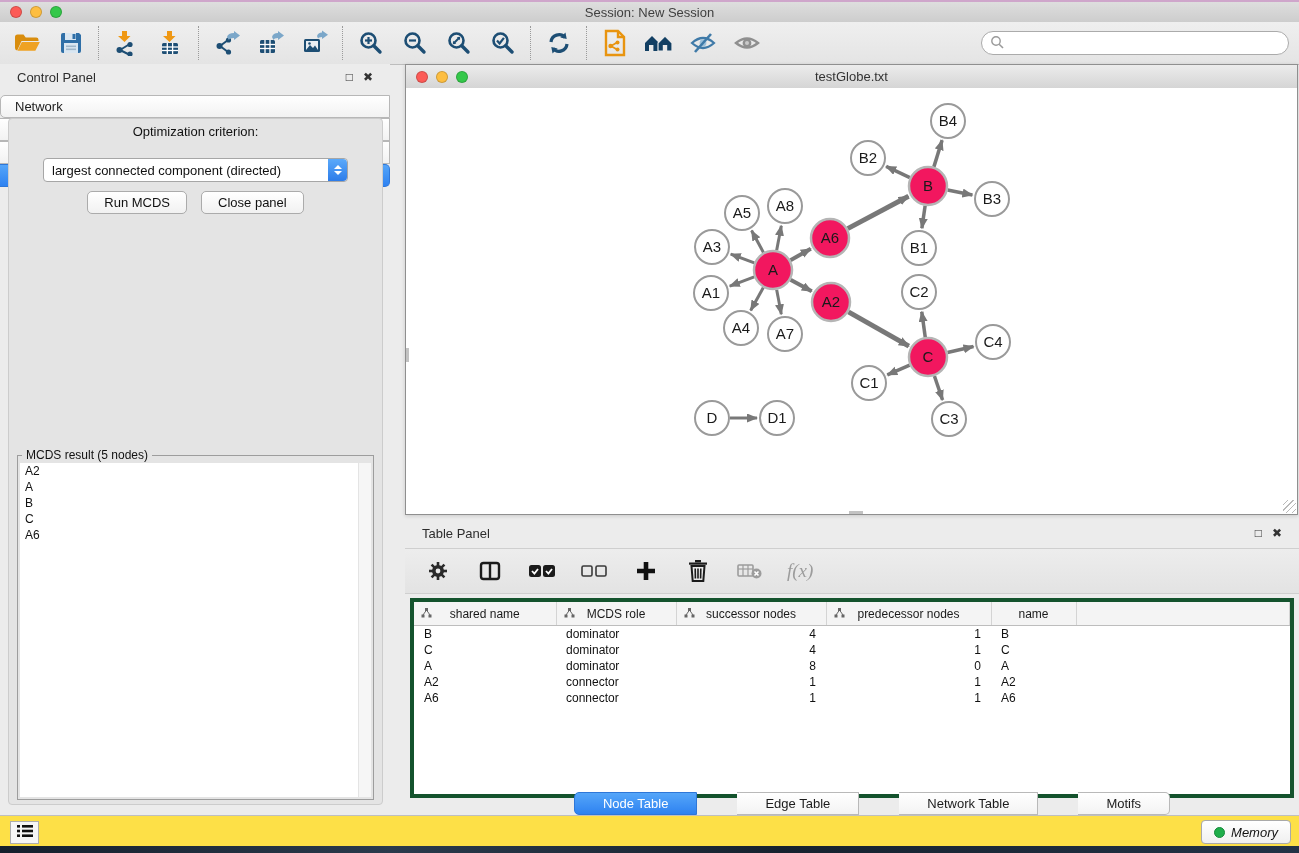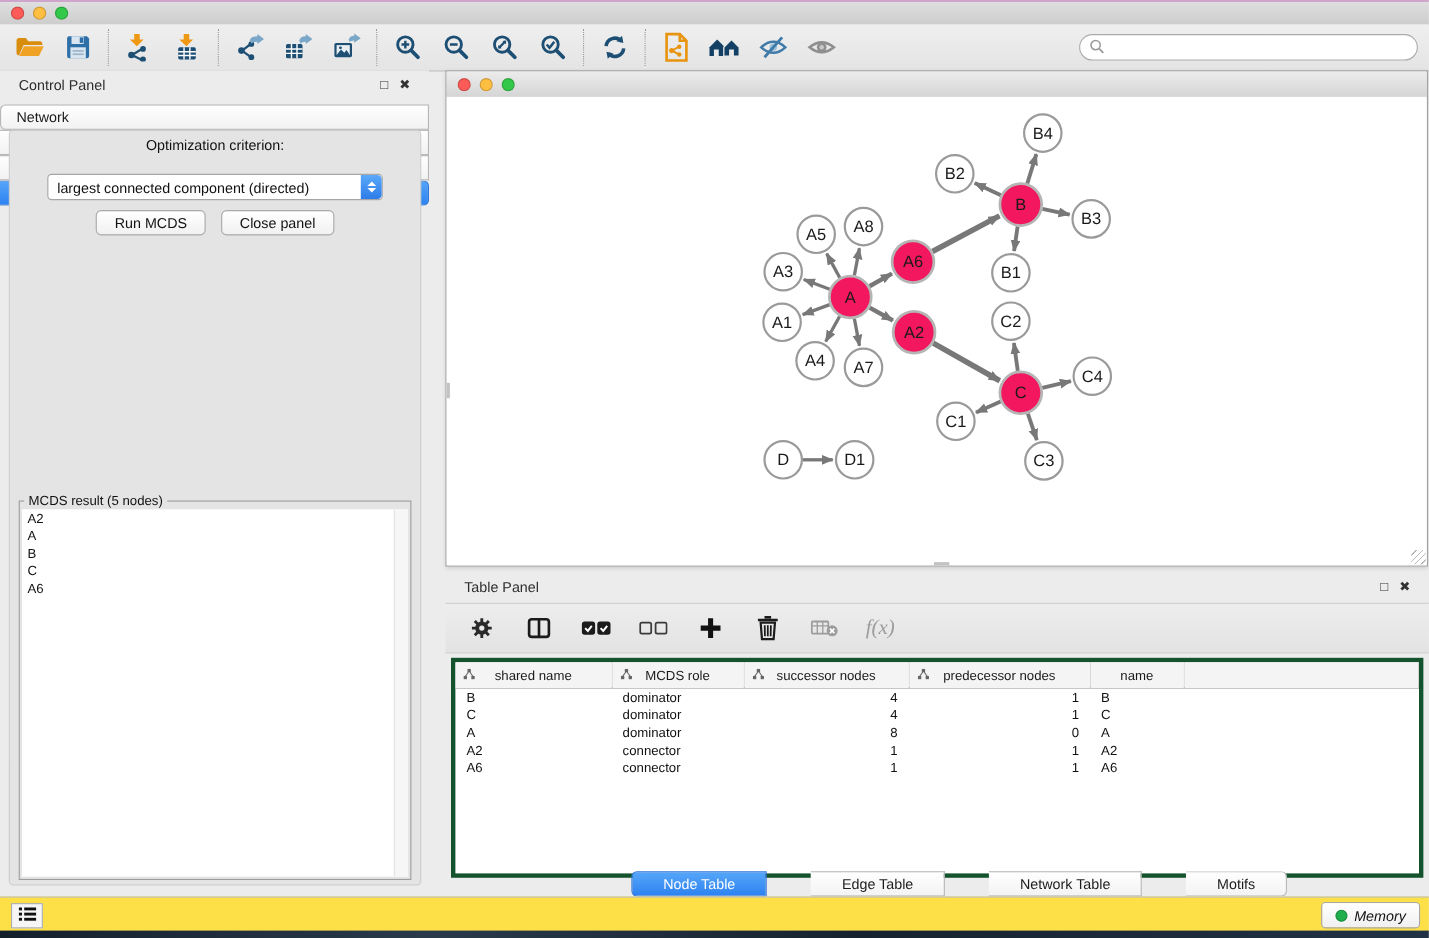--- a/index.html
+++ b/index.html
@@ -100,20 +100,21 @@
   .mem-dot{width:11px;height:11px;border-radius:50%;background:#1fae4b;border:1px solid #158a3a;box-sizing:border-box;}
   .wallpaper-strip{position:absolute;left:0;top:846px;width:100%;height:7px;
     background:linear-gradient(90deg,#141f2c,#2a3a4c 30%,#16222f 60%,#223246);}
 </style>
 </head>
 <body>
 
 <div class="top-hairline"></div>
 
 <div class="titlebar">
+  <div class="title">Session: New Session</div>
   <div class="lights">
     <div class="light red"></div>
     <div class="light yellow"></div>
     <div class="light green"></div>
   </div>
 </div>
 
 <div class="main-toolbar">
   <div class="tb-group">
     <div class="tbtn">
@@ -360,20 +361,21 @@
             <div class="result-item">A6</div>
           </div>
         <div class="scroll-track"></div>
       </div>
     </div>
   </div>
 </div>
 
 <div class="net-window">
   <div class="net-titlebar">
+    <div class="title">testGlobe.txt</div>
     <div class="lights">
       <div class="light red"></div>
       <div class="light yellow"></div>
       <div class="light green"></div>
     </div>
   </div>
   <div class="net-canvas">
     <svg id="graph-svg" width="891" height="426" viewBox="0 0 891 426">
       <defs>
         <marker id="arrow" markerUnits="userSpaceOnUse" markerWidth="12" markerHeight="10" refX="10" refY="4.5" orient="auto">

